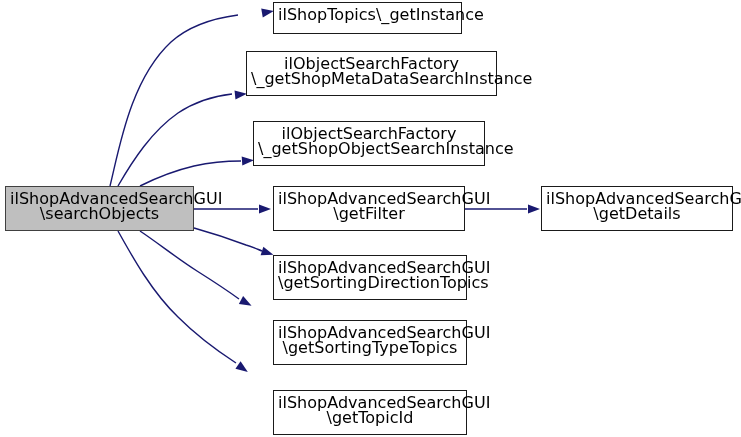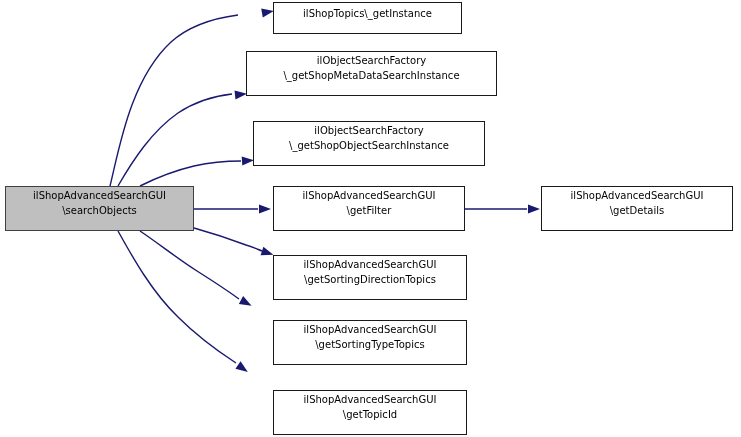--- a/index.html
+++ b/index.html
@@ -20,31 +20,31 @@
     left: 0;
     top: 0;
     width: 741px;
     height: 437px;
     pointer-events: none;
   }
   .node {
     position: absolute;
     box-sizing: border-box;
     display: flex;
-    align-items: flex-end;
+    align-items: flex-start;
     justify-content: center;
     text-align: center;
     background: #ffffff;
     border: 1px solid #1a1a1a;
     color: #000000;
-    font-size: 10px;
+    font-size: 16px;
     line-height: 15px;
     letter-spacing: 0.02px;
     white-space: pre-line;
-    padding: 12px 4px;
+    padding: 4px 4px;
   }
   .node.highlight {
     background: #bfbfbf;
     border: 1px solid #404040;
   }
   .node .label {
     display: block;
     width: 100%;
     white-space: pre-line;
   }

